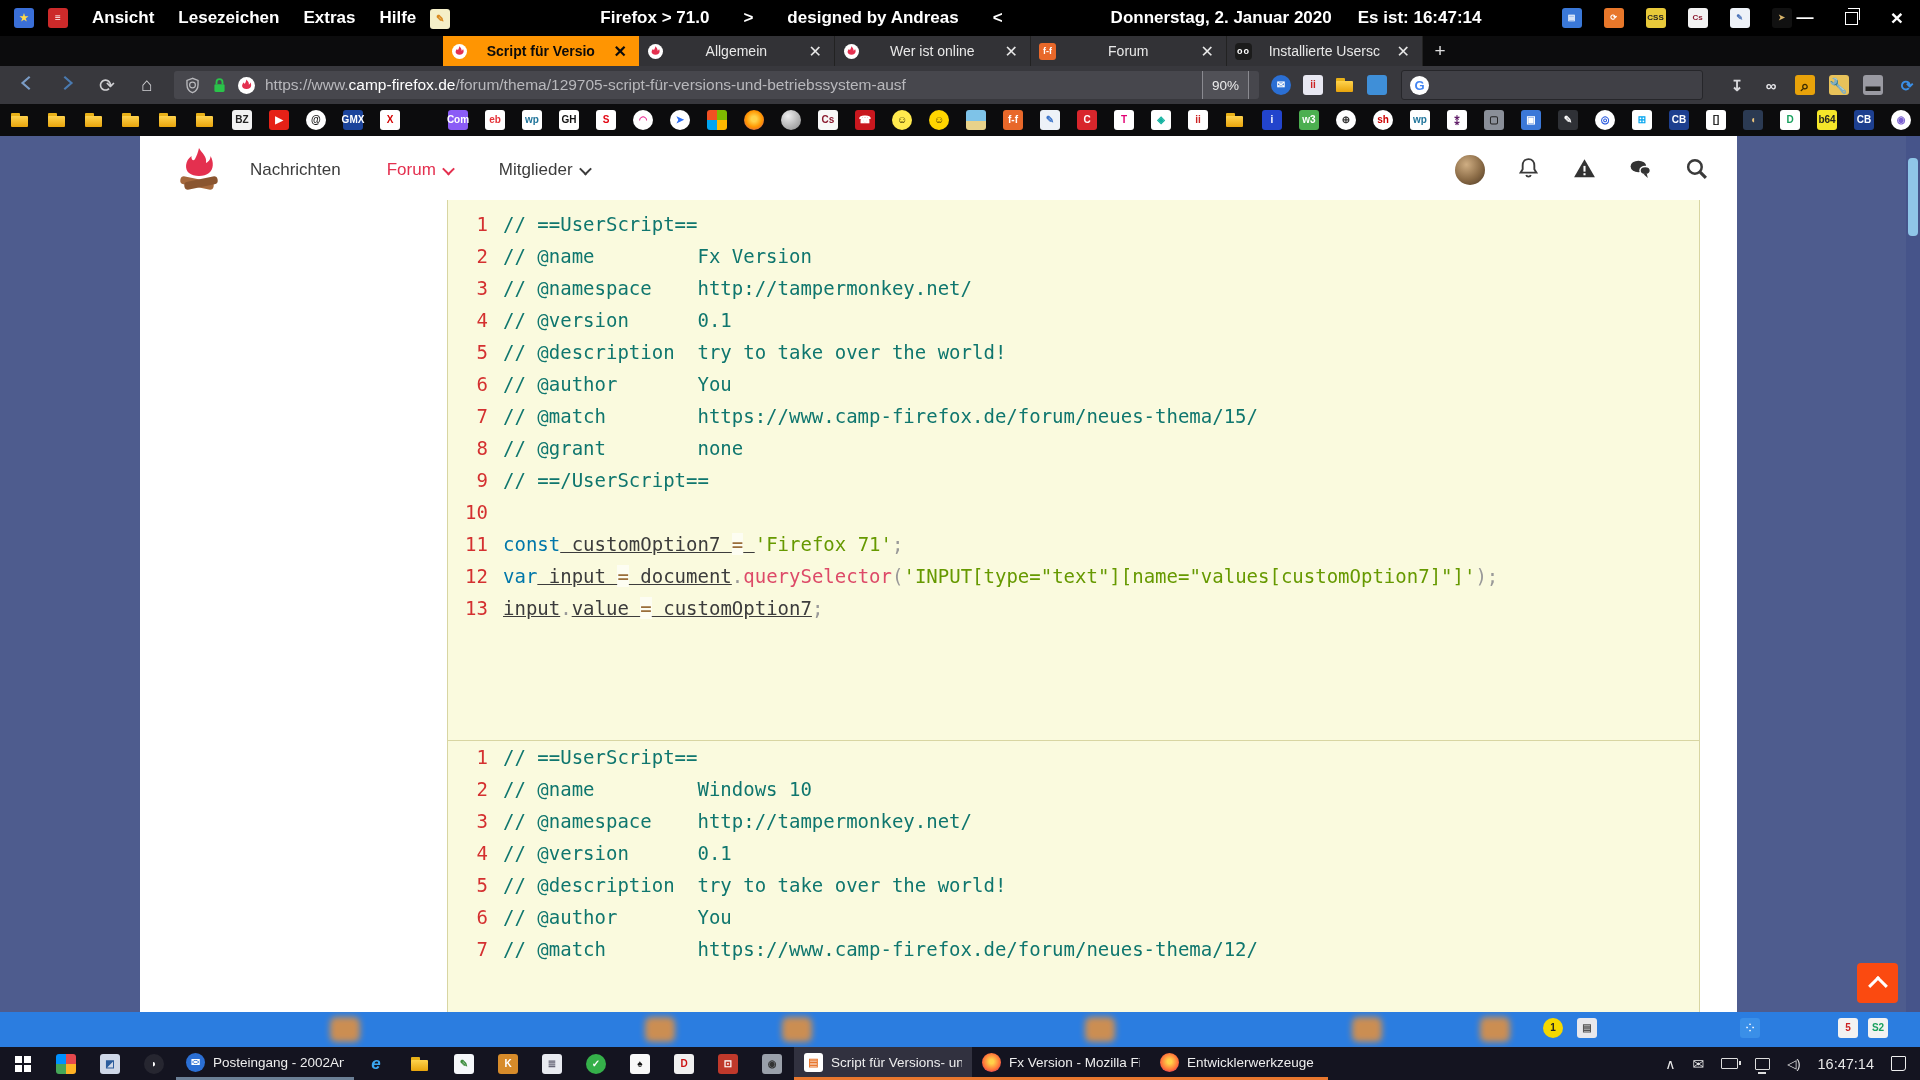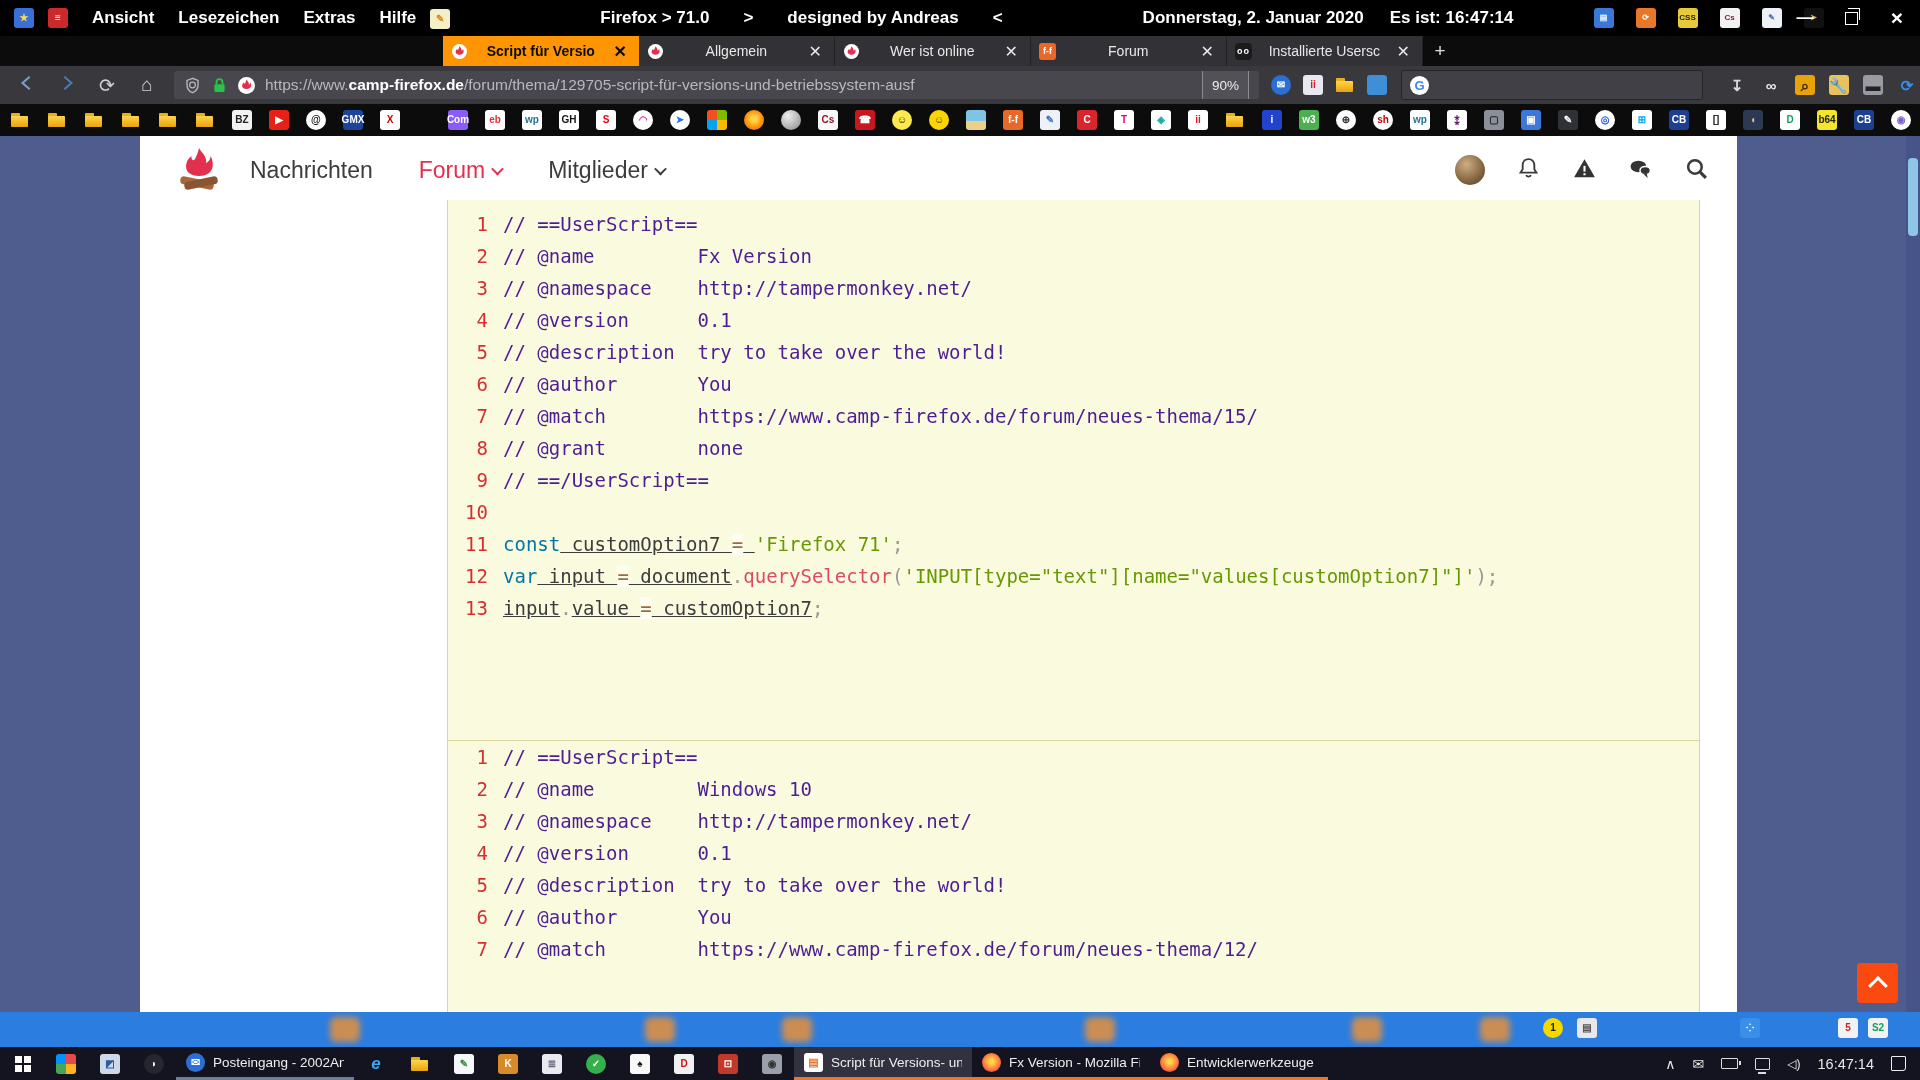--- a/index.html
+++ b/index.html
@@ -7,21 +7,21 @@
     font-family:"Liberation Sans",sans-serif;-webkit-font-smoothing:antialiased;}
   
   #menubar{position:absolute;top:0;left:0;width:1920px;height:36px;background:#000;
     display:flex;align-items:center;color:#fff;font-size:17px;font-weight:600;}
   .mb-chip{width:22px;height:20px;border-radius:3px;display:inline-flex;align-items:center;justify-content:center;
     font-size:11px;font-weight:700;margin-left:14px;flex:0 0 auto;}
   .mb-item{margin-left:24px;cursor:default;}
   .mb-title{margin-left:150px;}
   .mb-sep{margin-left:34px;}
   .mb-credit{margin-left:34px;}
-  .mb-date{margin-left:120px;padding-left:20px;}
+  .mb-date{margin-left:88px;padding-left:20px;}
   .mb-time{margin-left:26px;}
   #mb-right-icons{display:flex;align-items:center;margin-left:58px;}
   #mb-controls{position:absolute;right:0;top:0;height:36px;display:flex;align-items:center;}
   .mb-ctl{width:46px;height:36px;display:flex;align-items:center;justify-content:center;color:#fff;font-size:17px;}
   .restore-box{width:11px;height:11px;border:1.5px solid #fff;position:relative;}
   .restore-box:before{content:"";position:absolute;left:2px;top:-5px;width:11px;height:11px;border:1.5px solid #fff;border-left:0;border-bottom:0;}
   
   #tabbar{position:absolute;top:36px;left:0;width:1920px;height:30px;background:#0c0c0d;display:flex;align-items:stretch;}
   #tabbar .tab-spacer{width:443px;flex:0 0 auto;}
   .tab{width:196px;flex:0 0 auto;display:flex;align-items:center;padding:0 8px;box-sizing:border-box;
@@ -35,21 +35,21 @@
   .tab-ic.tmchip{border-radius:4px;background:#1b1b1b;color:#fff;font-size:9px;letter-spacing:1px;font-weight:700;}
   .newtab{width:34px;display:flex;align-items:center;justify-content:center;color:#ddd;font-size:19px;}
   
   #navbar{position:absolute;top:66px;left:0;width:1920px;height:38px;background:#38383d;display:flex;align-items:center;}
   .nav-btn{color:#cfcfd2;font-size:19px;margin-left:14px;width:26px;text-align:center;flex:0 0 auto;}
   .nav-arrow svg{width:18px;height:18px;}
   #urlbox{margin-left:14px;width:1085px;height:28px;background:#47474d;border-radius:3px;display:flex;align-items:center;
     color:#b8b8bc;font-size:15.5px;flex:0 0 auto;overflow:hidden;}
   #urlbox .ic{margin-left:10px;flex:0 0 auto;display:flex;align-items:center;}
   #url-text{margin-left:10px;white-space:nowrap;overflow:hidden;flex:1;}
-  #url-text .dom{color:#fff;font-weight:700;}
+  #url-text .dom{color:#fff;font-weight:400;}
   #zoom-badge{flex:0 0 auto;margin:0 10px;border:1px solid #8a8a90;border-radius:11px;padding:17px 9px;color:#ececec;font-size:13.5px;background:#515157;}
   .ext-ic{margin-left:12px;flex:0 0 auto;}
   #searchbox{margin-left:14px;width:300px;height:28px;background:#404046;border:1px solid #26262a;border-radius:3px;
     display:flex;align-items:center;flex:0 0 auto;}
   .g-ic{margin-left:8px;width:19px;height:19px;border-radius:50%;background:#fff;color:#4285f4;font-weight:700;font-size:13px;
     display:flex;align-items:center;justify-content:center;}
   #nav-right{display:flex;align-items:center;margin-left:10px;}
   #nav-right .chip{margin-left:14px;}
   
   #bookmarksbar{position:absolute;top:104px;left:0;width:1920px;height:32px;background:#0c0c0d;
@@ -58,41 +58,41 @@
     font-size:10px;font-weight:700;flex:0 0 auto;line-height:1;}
   .chip.folder{position:relative;background:transparent!important;}
   .chip.folder:before{content:"";position:absolute;left:1px;top:3px;width:9px;height:4px;background:#e8b118;border-radius:1px 1px 0 0;}
   .chip.folder:after{content:"";position:absolute;left:1px;top:6px;width:17px;height:11px;background:linear-gradient(#ffd34d,#e8a40c);border-radius:1px;}
   
   #content{position:absolute;top:136px;left:0;width:1920px;height:876px;background:#4e5c8e;overflow:hidden;}
   #page{position:absolute;left:140px;top:0;width:1597px;height:876px;background:#fff;}
   
   #siteheader{position:absolute;left:0;top:0;width:100%;height:68px;background:#fff;}
   #logo{position:absolute;left:36px;top:10px;width:46px;height:50px;}
-  #sitenav{position:absolute;left:110px;top:0;height:68px;display:flex;align-items:center;gap:46px;font-size:23px;color:#3c3c3c;}
+  #sitenav{position:absolute;left:110px;top:0;height:68px;display:flex;align-items:center;gap:46px;font-size:17px;color:#3c3c3c;}
   .snav{display:flex;align-items:center;gap:8px;cursor:pointer;}
   .snav.active{color:#e4304f;}
   .chev{width:7px;height:7px;border-right:2px solid currentColor;border-bottom:2px solid currentColor;
     transform:rotate(45deg) translate(-1px,-1px);display:inline-block;}
   #site-icons{position:absolute;right:28px;top:0;height:68px;display:flex;align-items:center;gap:31px;}
   #avatar{width:30px;height:30px;border-radius:50%;background:radial-gradient(circle at 38% 32%,#cfae83,#8a6b46 55%,#4a3622);}
   .hicon svg{width:25px;height:25px;}
   
   .codeblock{position:absolute;left:307px;width:1253px;background:#fafade;border:1px solid #d8d5a2;box-sizing:border-box;}
   #block1{top:64px;height:604px;border-top:0;}
   #block1 .codearea{padding-top:8px;}
   #block2{top:604px;height:272px;border-bottom:0;}
   .cb-head{display:flex;align-items:center;justify-content:space-between;padding:13px 18px 6px 20px;}
   .cb-title{font-size:21px;color:#333;}
   .copy-ic svg{width:22px;height:22px;}
   .code-line{display:flex;height:32px;align-items:center;}
   .ln{width:40px;text-align:right;margin-right:15px;color:#d43030;flex:0 0 auto;
     font-family:"DejaVu Sans Mono",monospace;font-size:19px;}
   .code{font-family:"DejaVu Sans Mono",monospace;font-size:19px;white-space:pre;color:#3c3c3c;}
-  .tk-cm{color:#4c1d95;text-align:right;} .tk-kw{color:#0077aa;} .tk-str{color:#669900;}
+  .tk-cm{color:#0f766e;text-align:right;} .tk-kw{color:#0077aa;} .tk-str{color:#669900;}
   .tk-fn{color:#dd4a68;} .tk-pu{color:#999;} .tk-pl{color:#3c3c3c;text-decoration:underline;}
   .tk-op{color:#9a6e3a;background:rgba(255,255,255,.6);}
   #collapse-bar{height:33px;margin-top:0;background:#f7f7f7;border-top:1px solid #e8e6cf;display:flex;align-items:center;justify-content:center;
     font-size:14.5px;color:#4a4a4a;}
   
   #v-scrollbar{position:absolute;right:0;top:0;width:14px;height:876px;background:#46548a;}
   #v-thumb{position:absolute;left:2px;top:22px;width:10px;height:78px;background:#8fc6e8;border-radius:4px;}
   #scrolltop{position:absolute;right:22px;bottom:9px;width:41px;height:40px;background:#fb4a10;border-radius:4px;
     display:flex;align-items:center;justify-content:center;}
   #scrolltop .up{width:11px;height:11px;border-left:3px solid #fff;border-top:3px solid #fff;transform:rotate(45deg) translate(2px,2px);}

